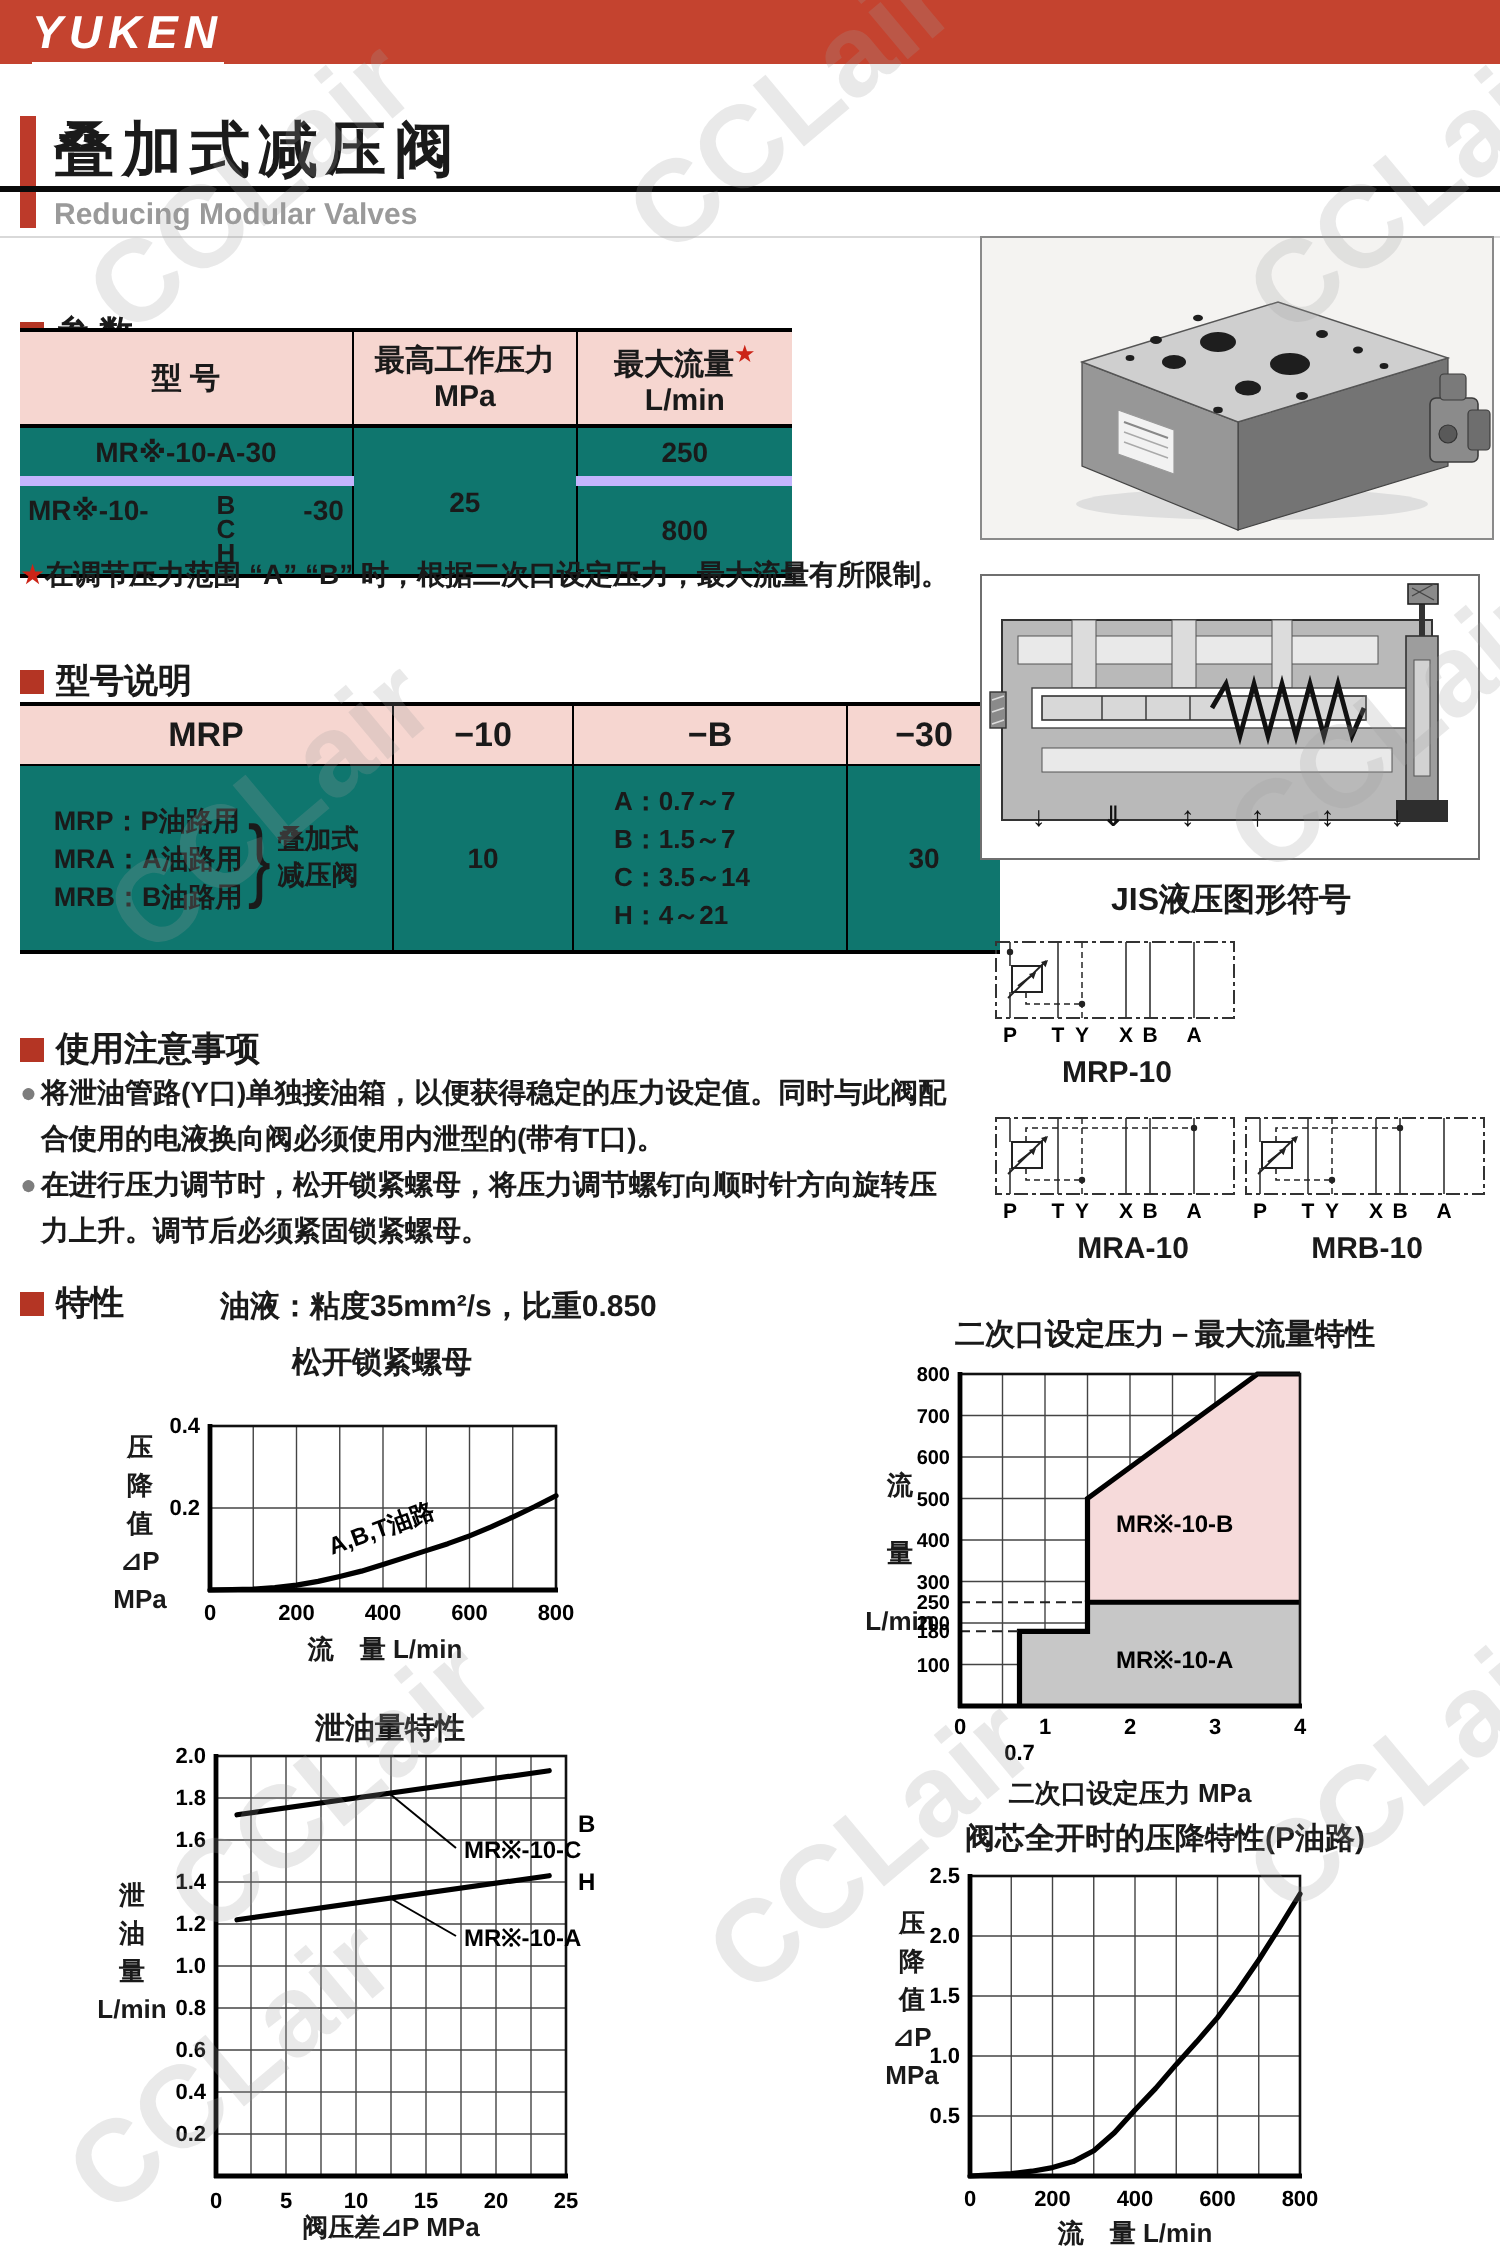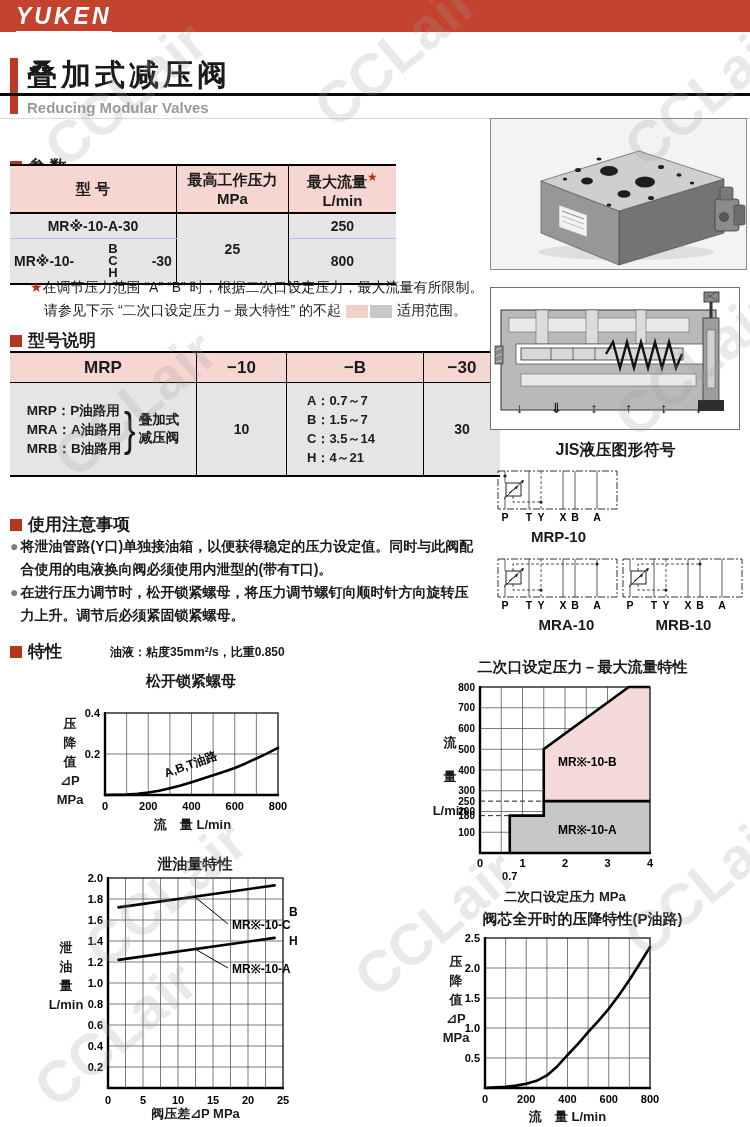--- a/index.html
+++ b/index.html
@@ -14,54 +14,54 @@
         border-bottom:3px solid #fff;padding-bottom:1px;font-style:italic;}
   .titletab{left:10px;top:58px;width:8px;height:56px;background:#bd3a2a;}
   .title{left:27px;top:55px;font-size:30px;font-weight:bold;letter-spacing:4px;}
   .blackrule{left:0;top:93px;width:750px;height:3px;background:#0a0a0a;}
   .subtitle{left:27px;top:99px;font-size:15px;font-weight:bold;color:#9a9a9a;}
   .grayrule{left:0;top:118px;width:750px;height:1px;background:#d9d9d9;}
   
   .sec{display:flex;align-items:center;font-size:17px;font-weight:bold;z-index:2;}
   .sq{width:12px;height:12px;background:#b43524;margin-right:6px;flex:0 0 auto;}
   
-  table{border-collapse:collapse;z-index:2;position:absolute;background:#e5e5e5;}
+  table{border-collapse:collapse;z-index:2;position:absolute;background:#0f766e;}
   .t1{left:10px;top:164px;}
   .t2{left:10px;top:351px;}
   td,th{border-left:1px solid #000;border-right:1px solid #000;text-align:center;
         font-size:14px;padding:0 4px;}
   .t1,.t2{border-top:2.5px solid #000;border-bottom:2.5px solid #000;}
   tr.hdr{background:#f6d6d0;}
   .t1 th{font-size:15px;height:46px;border-bottom:2.5px solid #000;font-weight:bold;}
   .t1 td{font-weight:bold;}
   .r1 td{height:24px;}
-  .r1 td.cut{border-bottom:1px solid #c4b5fd;}
+  .r1 td.cut{border-bottom:5px solid #c4b5fd;}
   .r2 td{height:44px;}
   .star{color:#cc2417;font-size:12px;vertical-align:super;}
   .stack{display:inline-flex;flex-direction:column;line-height:12px;font-size:13px;
          vertical-align:middle;font-weight:bold;}
-  .mstack{display:inline-flex;align-items:center;gap:34px;}
+  .mstack{display:inline-flex;gap:34px;}
   .t2 .r1t td{height:29px;font-size:17px;font-weight:bold;border-bottom:1px solid #000;}
   .t2 .r2t td{height:48px;font-weight:bold;border-bottom:2.5px solid #000;font-size:15px;}
   .t2 .r3t td{height:92px;font-weight:bold;}
   .series-cell{display:flex;align-items:center;justify-content:center;}
   .series-lines{text-align:left;font-size:13.5px;line-height:19px;}
   .brace{font-size:46px;font-weight:400;transform:scaleX(.75);margin:0 1px;}
   .series-note{font-size:13.5px;line-height:18px;text-align:left;}
   .ranges{text-align:left;font-size:13px;line-height:19px;padding-left:16px;}
   
-  .note{left:10px;top:276px;width:470px;font-size:14px;font-weight:normal;line-height:23px;z-index:2;margin-left:20px;}
+  .note{left:10px;top:276px;width:470px;font-size:14px;font-weight:bold;line-height:23px;z-index:2;}
   .note .st{color:#cc2417;}
   .sw{display:inline-block;width:22px;height:13px;vertical-align:middle;margin:0 1px;}
   .sw.pink{background:#f3cfca;}
   .sw.gray{background:#c9c9c9;}
   .bullets{left:10px;top:535px;width:468px;z-index:2;}
   .bullet{display:flex;font-size:14px;font-weight:bold;line-height:23px;}
   .bullet .dot{color:#7d7d7d;margin-right:2px;flex:0 0 auto;}
-  .charnote{left:110px;top:644px;font-size:12px;font-weight:bold;z-index:2;}
+  .charnote{left:110px;top:644px;font-size:15px;font-weight:bold;z-index:2;}
   
   .ctitle{font-size:15px;font-weight:bold;text-align:center;z-index:2;}
   .ylab{font-size:13px;font-weight:bold;text-align:center;white-space:pre-line;
         line-height:19px;z-index:2;}
   .xlab{font-size:13px;font-weight:bold;text-align:center;z-index:2;}
   svg.chart{z-index:2;}
   .tick{font:bold 11px "Liberation Sans",sans-serif;fill:#000;}
   .tick.small{font-size:10px;}
   .ann{font:bold 12px "Liberation Sans",sans-serif;fill:#000;}
   .port{font:bold 10.5px "Liberation Sans",sans-serif;fill:#000;}
@@ -131,25 +131,20 @@
         <span>-30</span>
       </span>
     </td>
     <td style="border-right:none">800</td>
   </tr>
 </tbody>
   </table>
 
 <div class="abs note">
   <div><span class="st">★</span><span>在调节压力范围 “A” “B” 时，根据二次口设定压力，最大流量有所限制。</span></div>
-  <div style="margin-left:14px">
-    <span>请参见下示 “二次口设定压力－最大特性” 的不起</span>
-    <span class="sw pink"></span><span class="sw gray"></span>
-    <span>适用范围。</span>
-  </div>
 </div>
 
 <div class="abs sec" style="left:10px;top:329px">
   <span class="sq"></span>
   <span>型号说明</span>
 </div>
 
 <table class="t2">
   <tbody>
       <tr class="hdr r1t">

